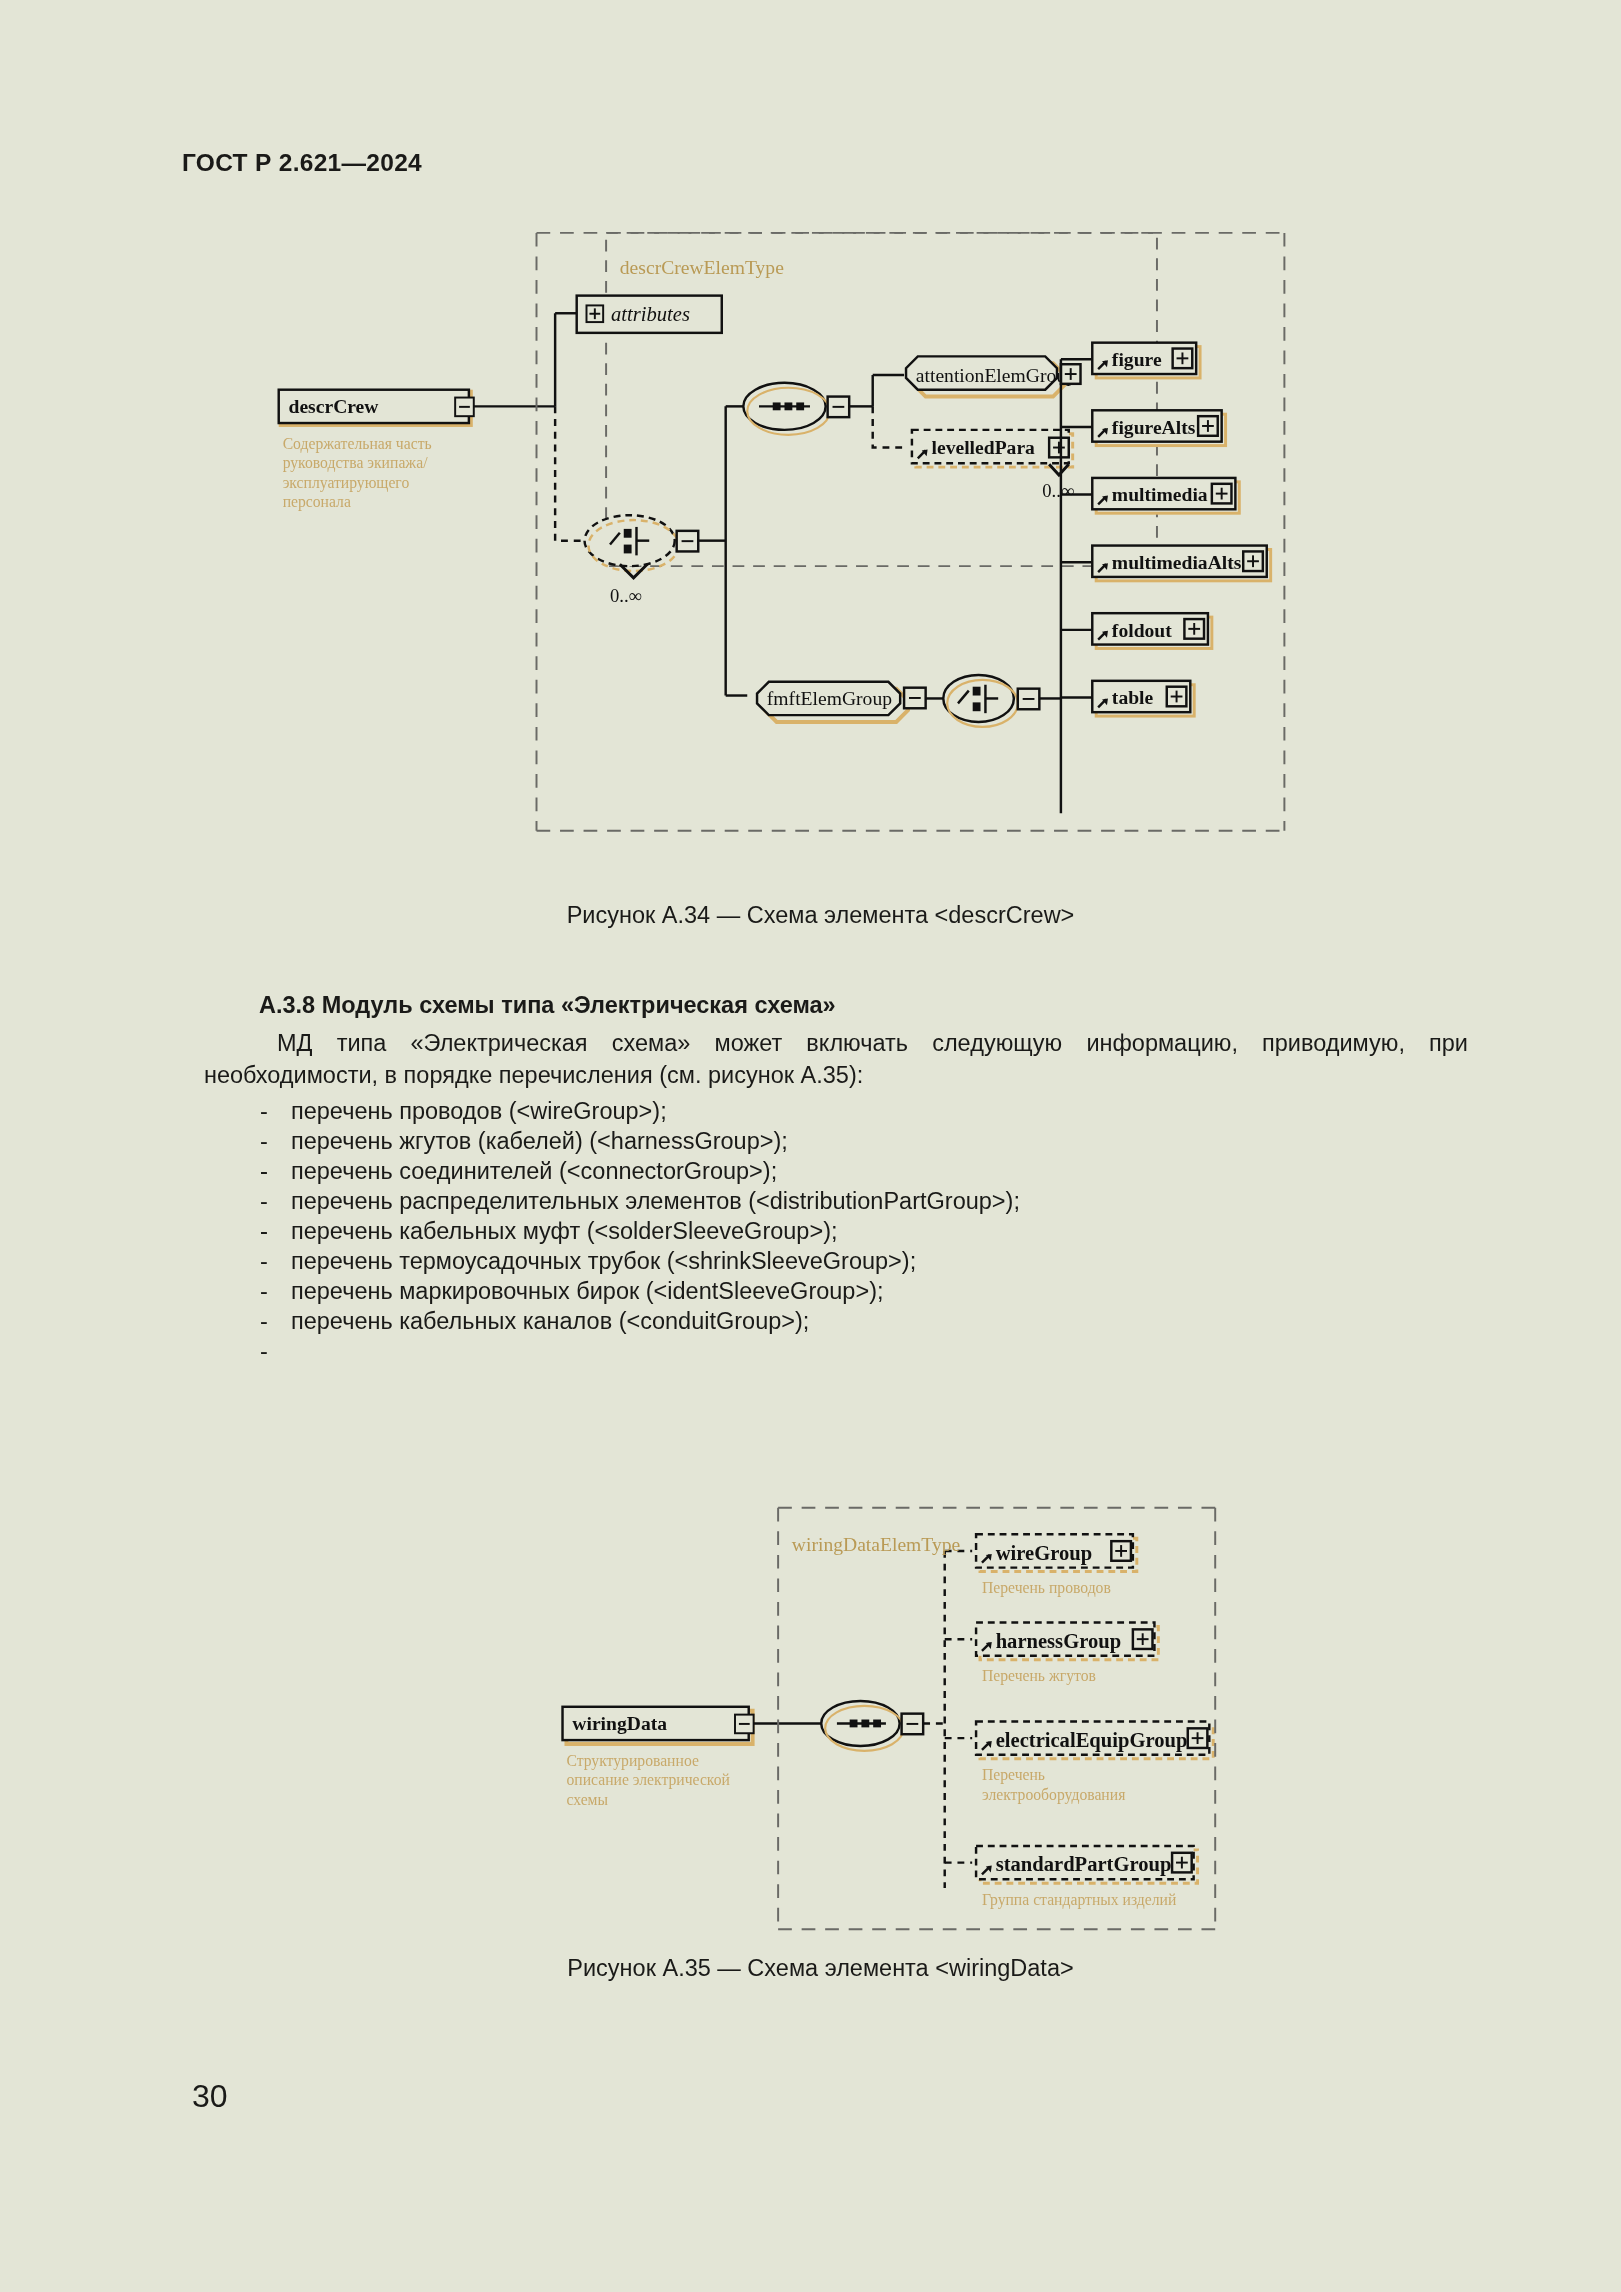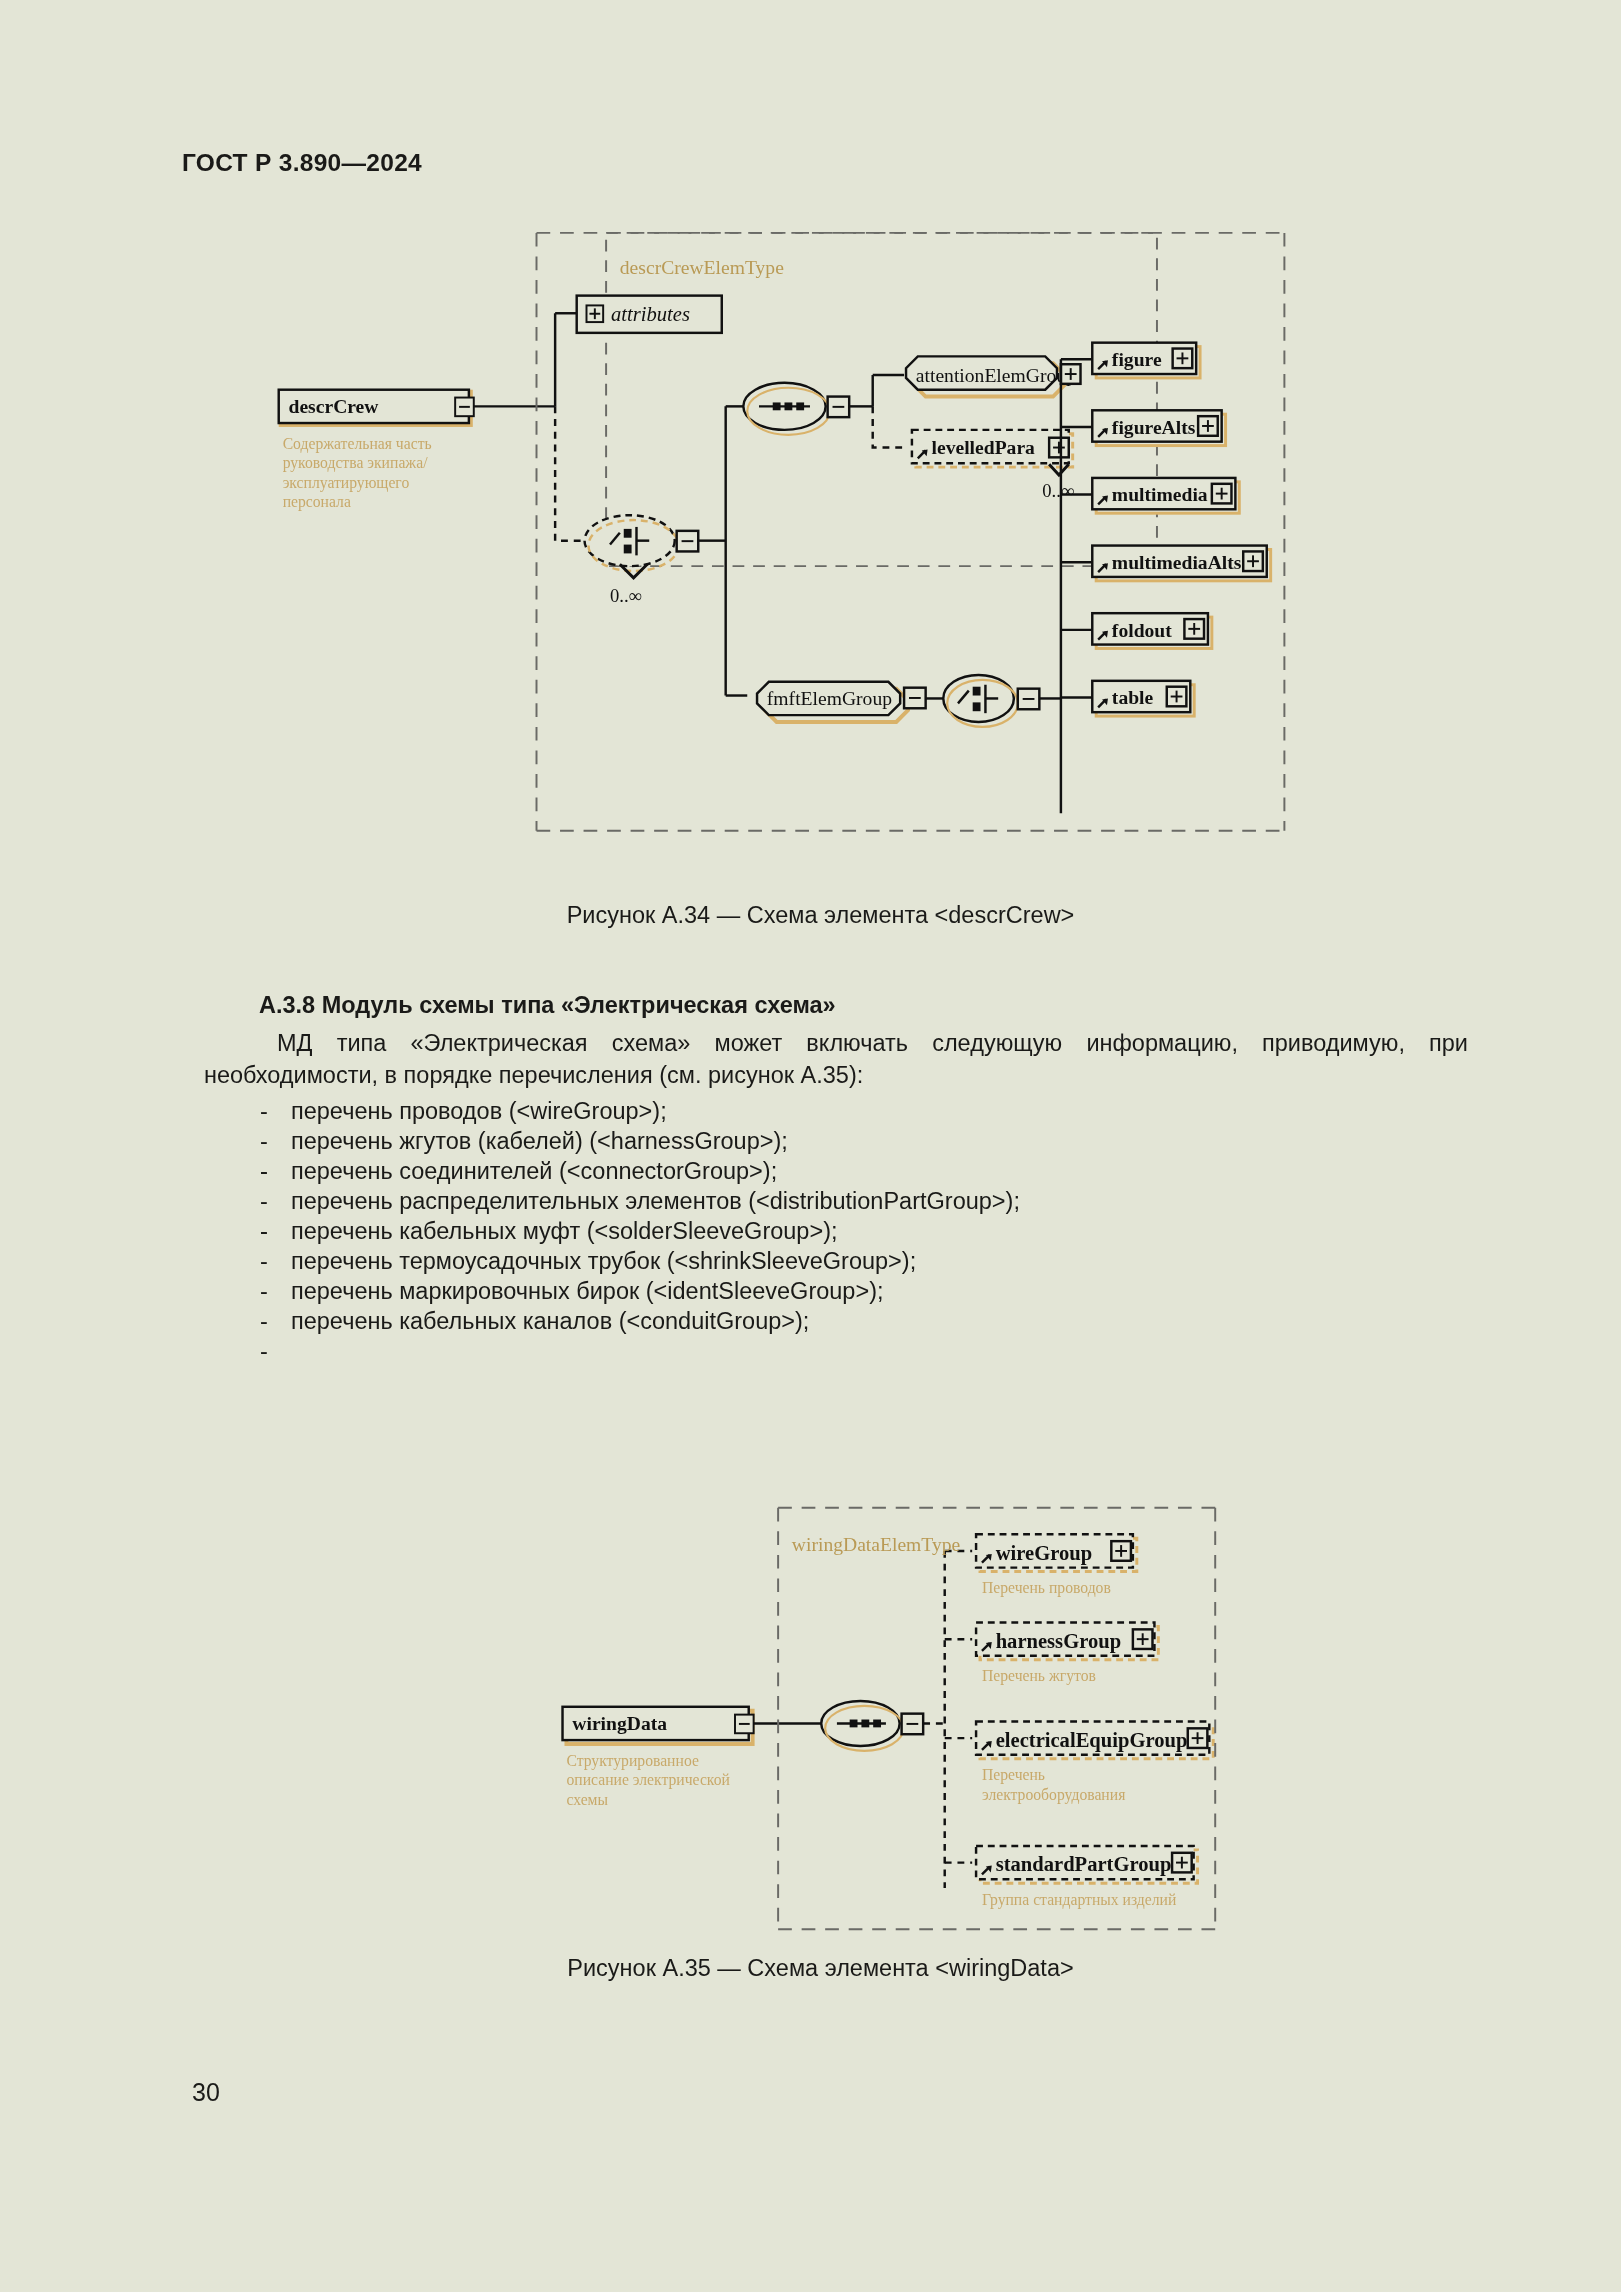--- a/index.html
+++ b/index.html
@@ -24,21 +24,21 @@
     top: 149px;
     font-size: 24.5px;
     font-weight: bold;
     letter-spacing: 0.3px;
     white-space: nowrap;
   }
   .page-number {
     position: absolute;
     left: 192px;
     top: 2078px;
-    font-size: 25px;
+    font-size: 32px;
   }
 
   
   .section-heading {
     position: absolute;
     left: 259px;
     top: 992px;
     font-size: 23.5px;
     font-weight: bold;
     white-space: nowrap;
@@ -94,21 +94,21 @@
   }
   .xsd svg { display: block; }
 
   .lbl {
     font-family: "Liberation Serif", serif;
   }
 </style>
 </head>
 <body>
 
-<div class="page-header">ГОСТ Р 3.890—2024</div>
+<div class="page-header">ГОСТ Р 2.621—2024</div>
 
 <div class="xsd" id="diagram-a34" style="left:265px; top:225px; width:1088px; height:647px;">
   <svg width="1088" height="647" viewBox="0 0 1110 660" xmlns="http://www.w3.org/2000/svg">
 
     <rect x="348" y="8" width="562" height="340" fill="none" stroke="#6a6a66" stroke-width="2" stroke-dasharray="12 9"></rect>
 
     <rect x="348" y="8" width="562" height="348" fill="none" stroke="none"></rect>
 
     <path d="M348 8 H910 V356 H348 Z" fill="none" stroke="none"></path>
 

